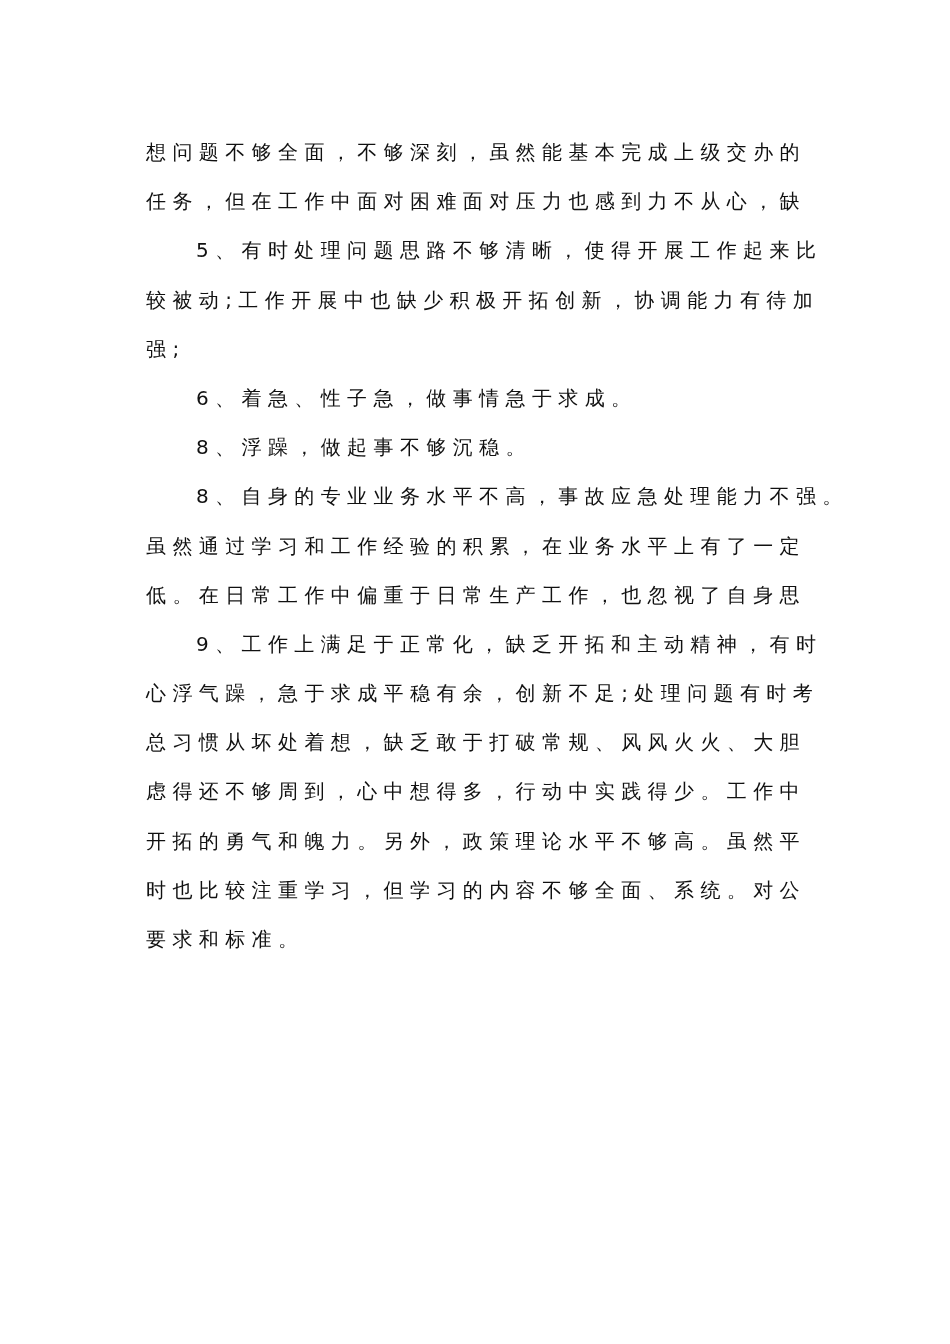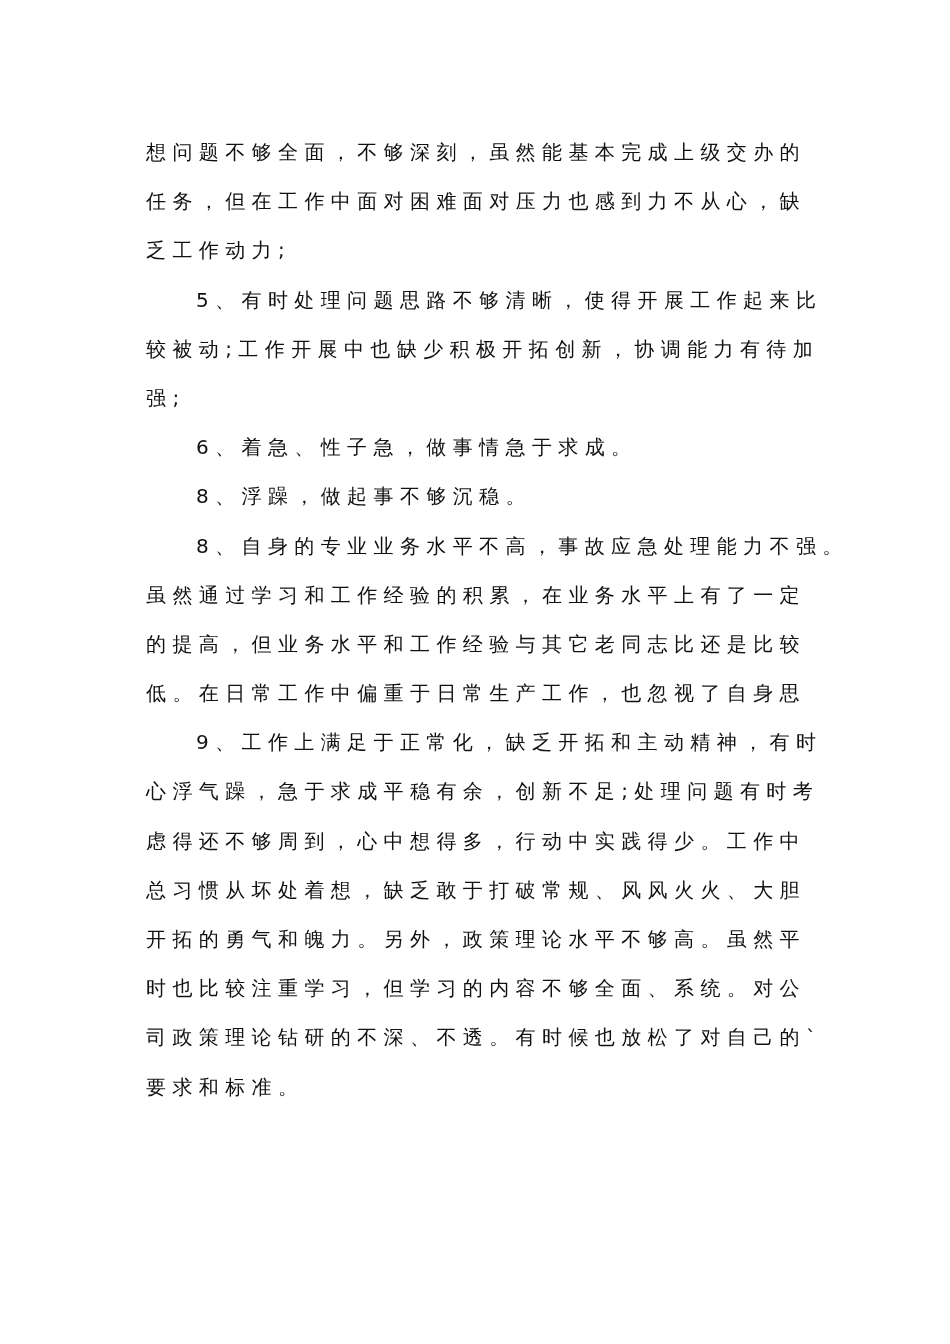--- a/index.html
+++ b/index.html
@@ -42,50 +42,47 @@
   </style>
 </head>
 <body>
 
 <div class="page">
   <div class="body-text">
 
     <div class="para">
       <div class="line">想问题不够全面，不够深刻，虽然能基本完成上级交办的</div>
       <div class="line">任务，但在工作中面对困难面对压力也感到力不从心，缺</div>
-      <div class="line">乏工作动力;</div>
     </div>
 
     <div class="para">
       <div class="line indent">5、有时处理问题思路不够清晰，使得开展工作起来比</div>
       <div class="line">较被动;工作开展中也缺少积极开拓创新，协调能力有待加</div>
       <div class="line">强;</div>
     </div>
 
     <div class="para">
       <div class="line indent">6、着急、性子急，做事情急于求成。</div>
     </div>
 
     <div class="para">
       <div class="line indent">8、浮躁，做起事不够沉稳。</div>
     </div>
 
     <div class="para">
       <div class="line indent">8、自身的专业业务水平不高，事故应急处理能力不强。</div>
       <div class="line">虽然通过学习和工作经验的积累，在业务水平上有了一定</div>
-      <div class="line">的提高，但业务水平和工作经验与其它老同志比还是比较</div>
       <div class="line">低。在日常工作中偏重于日常生产工作，也忽视了自身思</div>
     </div>
 
     <div class="para">
       <div class="line indent">9、工作上满足于正常化，缺乏开拓和主动精神，有时</div>
       <div class="line">心浮气躁，急于求成平稳有余，创新不足;处理问题有时考</div>
+      <div class="line">总习惯从坏处着想，缺乏敢于打破常规、风风火火、大胆</div>
       <div class="line">虑得还不够周到，心中想得多，行动中实践得少。工作中</div>
-      <div class="line">总习惯从坏处着想，缺乏敢于打破常规、风风火火、大胆</div>
       <div class="line">开拓的勇气和魄力。另外，政策理论水平不够高。虽然平</div>
       <div class="line">时也比较注重学习，但学习的内容不够全面、系统。对公</div>
-      <div class="line">司政策理论钻研的不深、不透。有时候也放松了对自己的`</div>
       <div class="line">要求和标准。</div>
     </div>
 
 
   </div>
 </div>
 
 </body></html>

